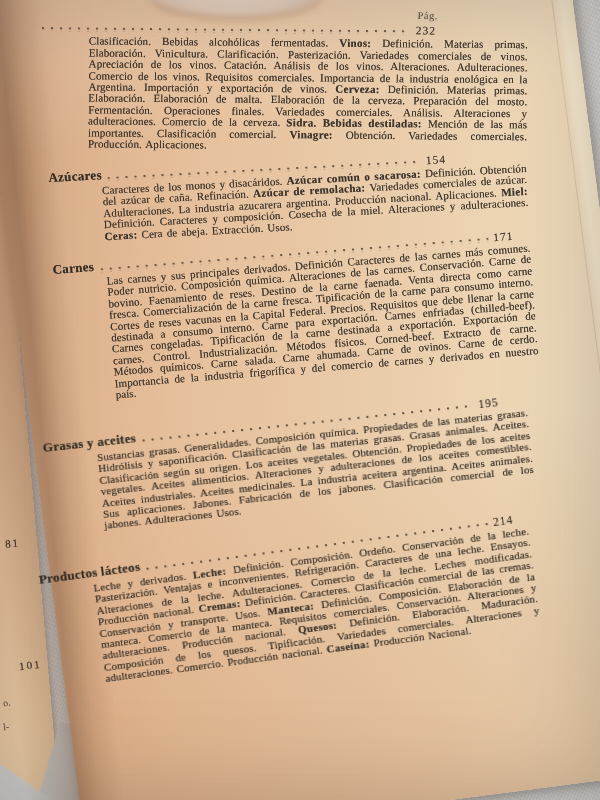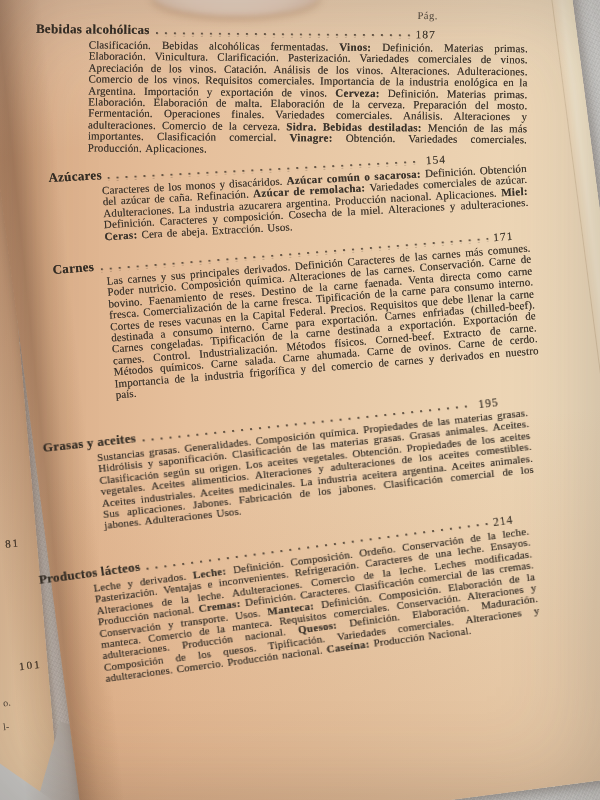--- a/index.html
+++ b/index.html
@@ -81,23 +81,22 @@
   <div class="layer gap-wedge"></div>
   <div class="layer corner-wedge"></div>
   <div class="layer right-page"></div>
   <div class="layer gutter-shadow"></div>
 
   <div class="layer pag-row">Pág.</div>
 
   <div class="sections">
   <div class="sec sec0">
     <div class="hr">
-      <span>Bebidas alcohólicas</span>
       <span class="dots"></span>
-      <span class="pnum">187</span>
+      <span class="pnum">232</span>
     </div>
     <div class="body"><span>Clasificación. Bebidas alcohólicas fermentadas. </span><b>Vinos:</b><span> Definición. Materias primas. Elaboración. Vinicultura. Clarificación. Pasterización. Variedades comerciales de vinos. Apreciación de los vinos. Catación. Análisis de los vinos. Alteraciones. Adulteraciones. Comercio de los vinos. Requisitos comerciales. Importancia de la industria enológica en la Argentina. Importación y exportación de vinos. </span><b>Cerveza:</b><span> Definición. Materias primas. Elaboración. Elaboración de malta. Elaboración de la cerveza. Preparación del mosto. Fermentación. Operaciones finales. Variedades comerciales. Análisis. Alteraciones y adulteraciones. Comercio de la cerveza. </span><b>Sidra.</b><span> </span><b>Bebidas destiladas:</b><span> Mención de las más importantes. Clasificación comercial. </span><b>Vinagre:</b><span> Obtención. Variedades comerciales. Producción. Aplicaciones.</span></div>
   </div>
 
   <div class="sec sec1">
     <div class="hr">
       <span>Azúcares</span>
       <span class="dots"></span>
       <span class="pnum">154</span>
     </div>

